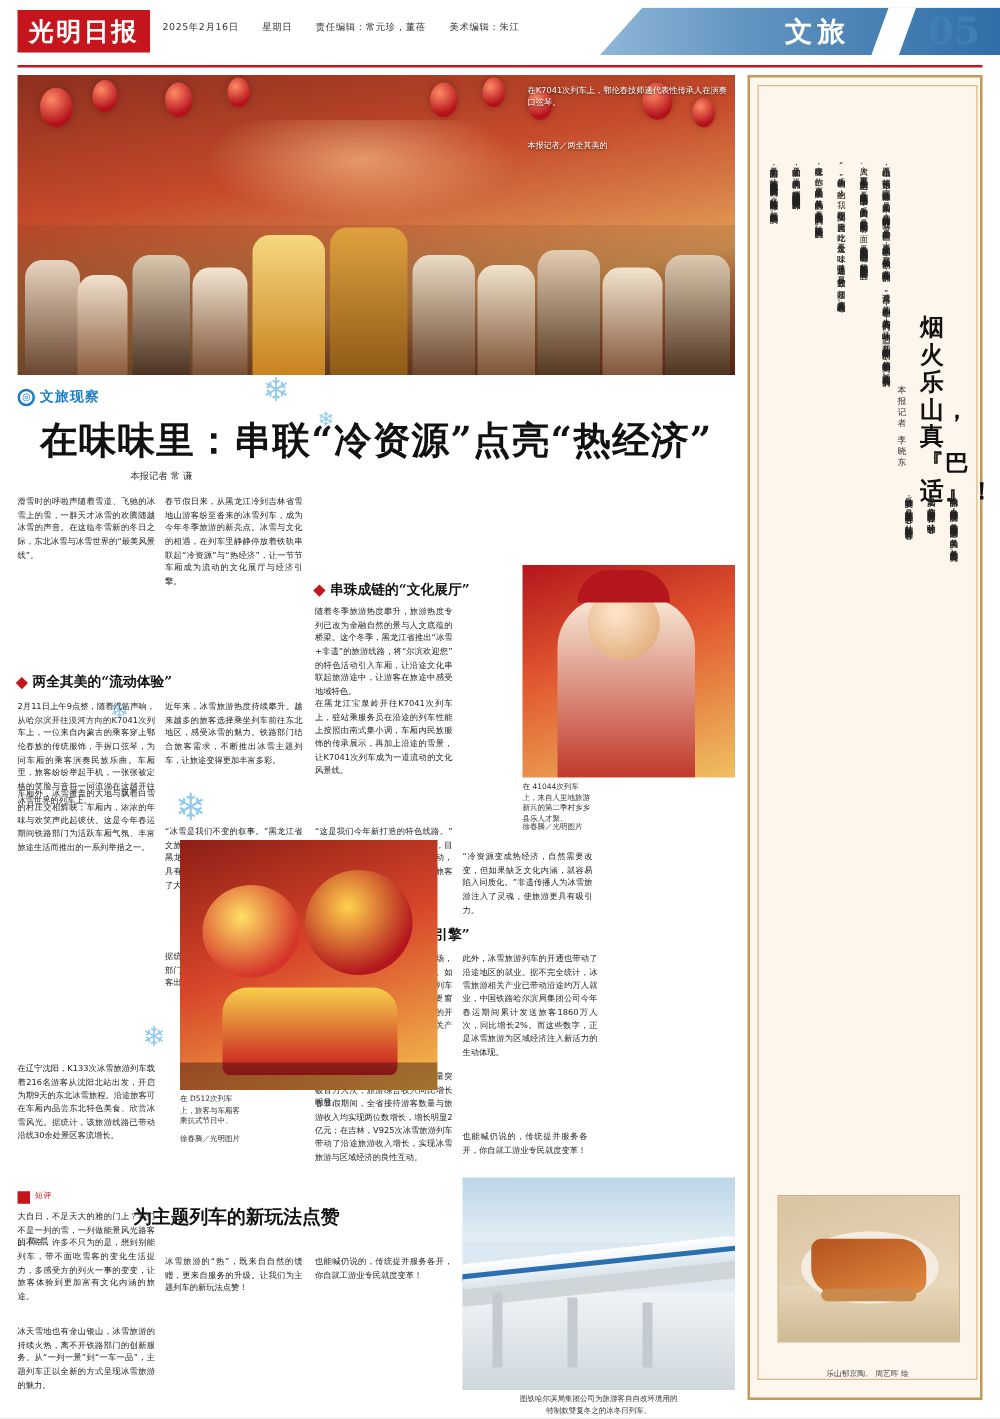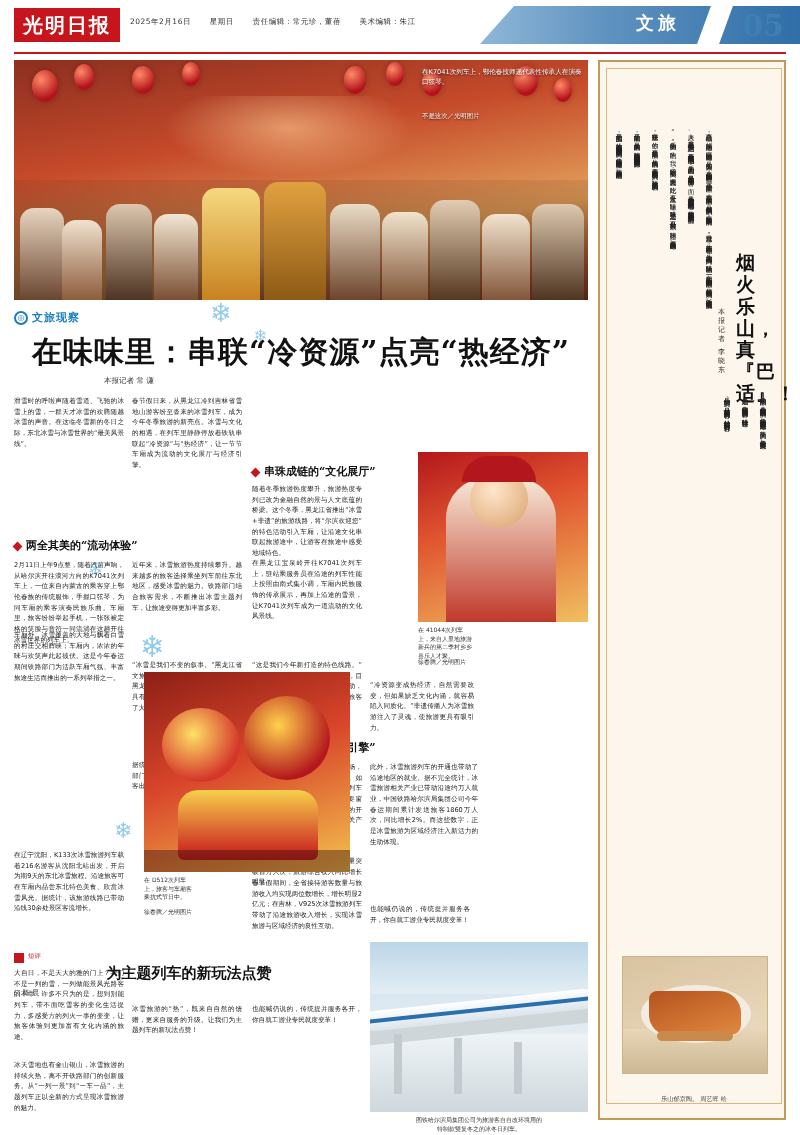--- a/index.html
+++ b/index.html
@@ -29,21 +29,21 @@
     position:absolute; right:0; top:0; width:320px; height:38px;
     background:linear-gradient(90deg,#8fb7d8 0%, #5f92bf 40%, #2f6ea8 100%);
     clip-path:polygon(34px 0, 100% 0, 100% 100%, 0 100%);
   }
   .banner-notch {
     position:absolute; right:74px; top:0; width:22px; height:38px;
     background:#fff; transform:skewX(-20deg);
   }
   .banner-title {
     position:absolute; right:120px; top:5px; color:#fff;
-    font-family:"DejaVu Serif", serif; font-size:18px; font-weight:bold; letter-spacing:4px;
+    font-family:"DejaVu Serif", serif; font-size:22px; font-weight:bold; letter-spacing:4px;
   }
   .page-num {
     position:absolute; right:16px; top:2px; color:#3f7fb5;
     font-family:"DejaVu Serif", serif; font-size:30px; font-weight:bold;
   }
   .rule { position:absolute; left:14px; top:52px; width:772px; height:2px; background:#c6151c; }
 
   
   .body-wrap { position:absolute; left:14px; top:60px; width:772px; height:1060px; }
   .left-col { position:absolute; left:0; top:0; width:574px; height:1060px; }
@@ -199,21 +199,21 @@
           <div class="person" style="left:140px;width:44px;height:86px;background:linear-gradient(180deg,#f3e6d2,#7a4f33);"></div>
           <div class="person" style="left:188px;width:58px;height:112px;background:linear-gradient(180deg,#f6d87f,#c8821f);"></div>
           <div class="person" style="left:250px;width:62px;height:118px;background:linear-gradient(180deg,#e1a13f,#8d5a16);"></div>
           <div class="person" style="left:316px;width:50px;height:96px;background:linear-gradient(180deg,#eadcc6,#6d452c);"></div>
           <div class="person" style="left:368px;width:46px;height:88px;background:linear-gradient(180deg,#f1e3cd,#7f5436);"></div>
           <div class="person" style="left:416px;width:50px;height:100px;background:linear-gradient(180deg,#e3cdb2,#54381f);"></div>
           <div class="person" style="left:468px;width:48px;height:86px;background:linear-gradient(180deg,#f2e4cf,#82563a);"></div>
           <div class="person" style="left:518px;width:52px;height:96px;background:linear-gradient(180deg,#decab0,#4f3421);"></div>
         </div>
         <div class="hero-caption">在K7041次列车上，鄂伦春技师递代表性传承人在演奏口弦琴。</div>
-        <div class="hero-credit">不是这次／光明图片</div>
+        <div class="hero-credit">本报记者／两全其美的</div>
       </div>
 
       <div class="col-label">
         <div class="dot">◎</div>
         <div class="txt">文旅现察</div>
       </div>
 
       <div class="headline">在味味里：串联“冷资源”点亮“热经济”</div>
       <div class="byline">本报记者 常 谦</div>
 

